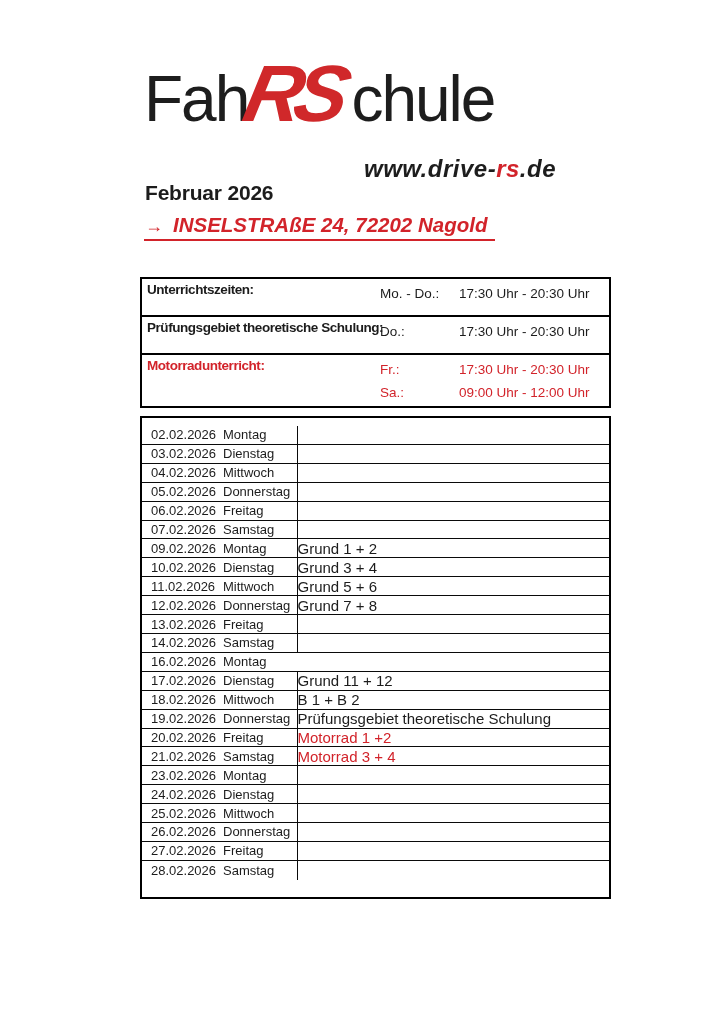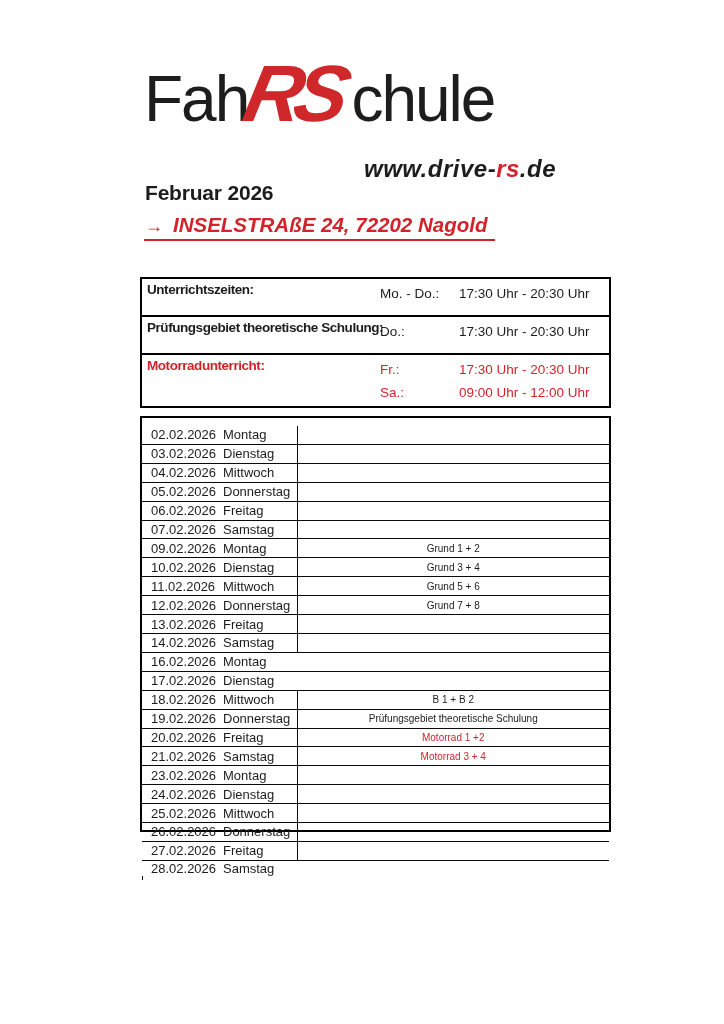--- a/index.html
+++ b/index.html
@@ -41,31 +41,31 @@
   .info-row.r3{height:51px;}
   .info-label{position:absolute;left:5px;top:3px;font-weight:bold;font-size:13.5px;letter-spacing:-0.45px;white-space:nowrap;}
   .info-line{position:relative;height:23px;}
   .info-day{position:absolute;left:238px;top:0;font-size:13.5px;text-align:center;}
   .info-time{position:absolute;left:317px;top:0;font-size:13.5px;}
   .info-row.red-row .info-label,
   .info-row.red-row .info-day,
   .info-row.red-row .info-time{color:var(--red);}
   
   .cal-table{
-    position:absolute;left:140px;top:416px;width:471px;height:416px;
+    position:absolute;left:140px;top:416px;width:471px;height:483px;
     box-sizing:border-box;border:2.5px solid #000;padding-top:8px;background:#fff;
   }
   .cal-row{display:flex;align-items:center;height:18.92px;box-sizing:border-box;border-bottom:1.5px solid var(--border);}
-  .cal-row:last-child{border-bottom:none;flex-direction:column;}
+  .cal-row:last-child{border-bottom:none;}
   .cal-left{width:154.5px;flex:none;align-self:stretch;display:flex;align-items:center;padding-left:9px;box-sizing:border-box;}
   .cal-date{width:72px;flex:none;font-size:13px;}
   .cal-day{font-size:13px;}
   .cal-right{
     flex:1;align-self:stretch;border-left:1.8px solid var(--border);
-    display:flex;align-items:center;justify-content:center;font-size:10px;
+    display:flex;align-items:center;justify-content:flex-start;font-size:15px;
   }
   .red-text{color:var(--red);}
 </style>
 </head>
 <body>
 
 <div>
 
   <div class="logo-block">
     <div class="logo-main">
@@ -239,20 +239,23 @@
           <span class="cal-date">16.02.2026</span>
           <span class="cal-day">Montag</span>
         </div>
       </div>
 
       <div class="cal-row">
         <div class="cal-left">
           <span class="cal-date">17.02.2026</span>
           <span class="cal-day">Dienstag</span>
         </div>
+        <div class="cal-right">
+          <span>Grund 11 + 12</span>
+        </div>
       </div>
 
       <div class="cal-row">
         <div class="cal-left">
           <span class="cal-date">18.02.2026</span>
           <span class="cal-day">Mittwoch</span>
         </div>
         <div class="cal-right">
           <span>B 1 + B 2</span>
         </div>

